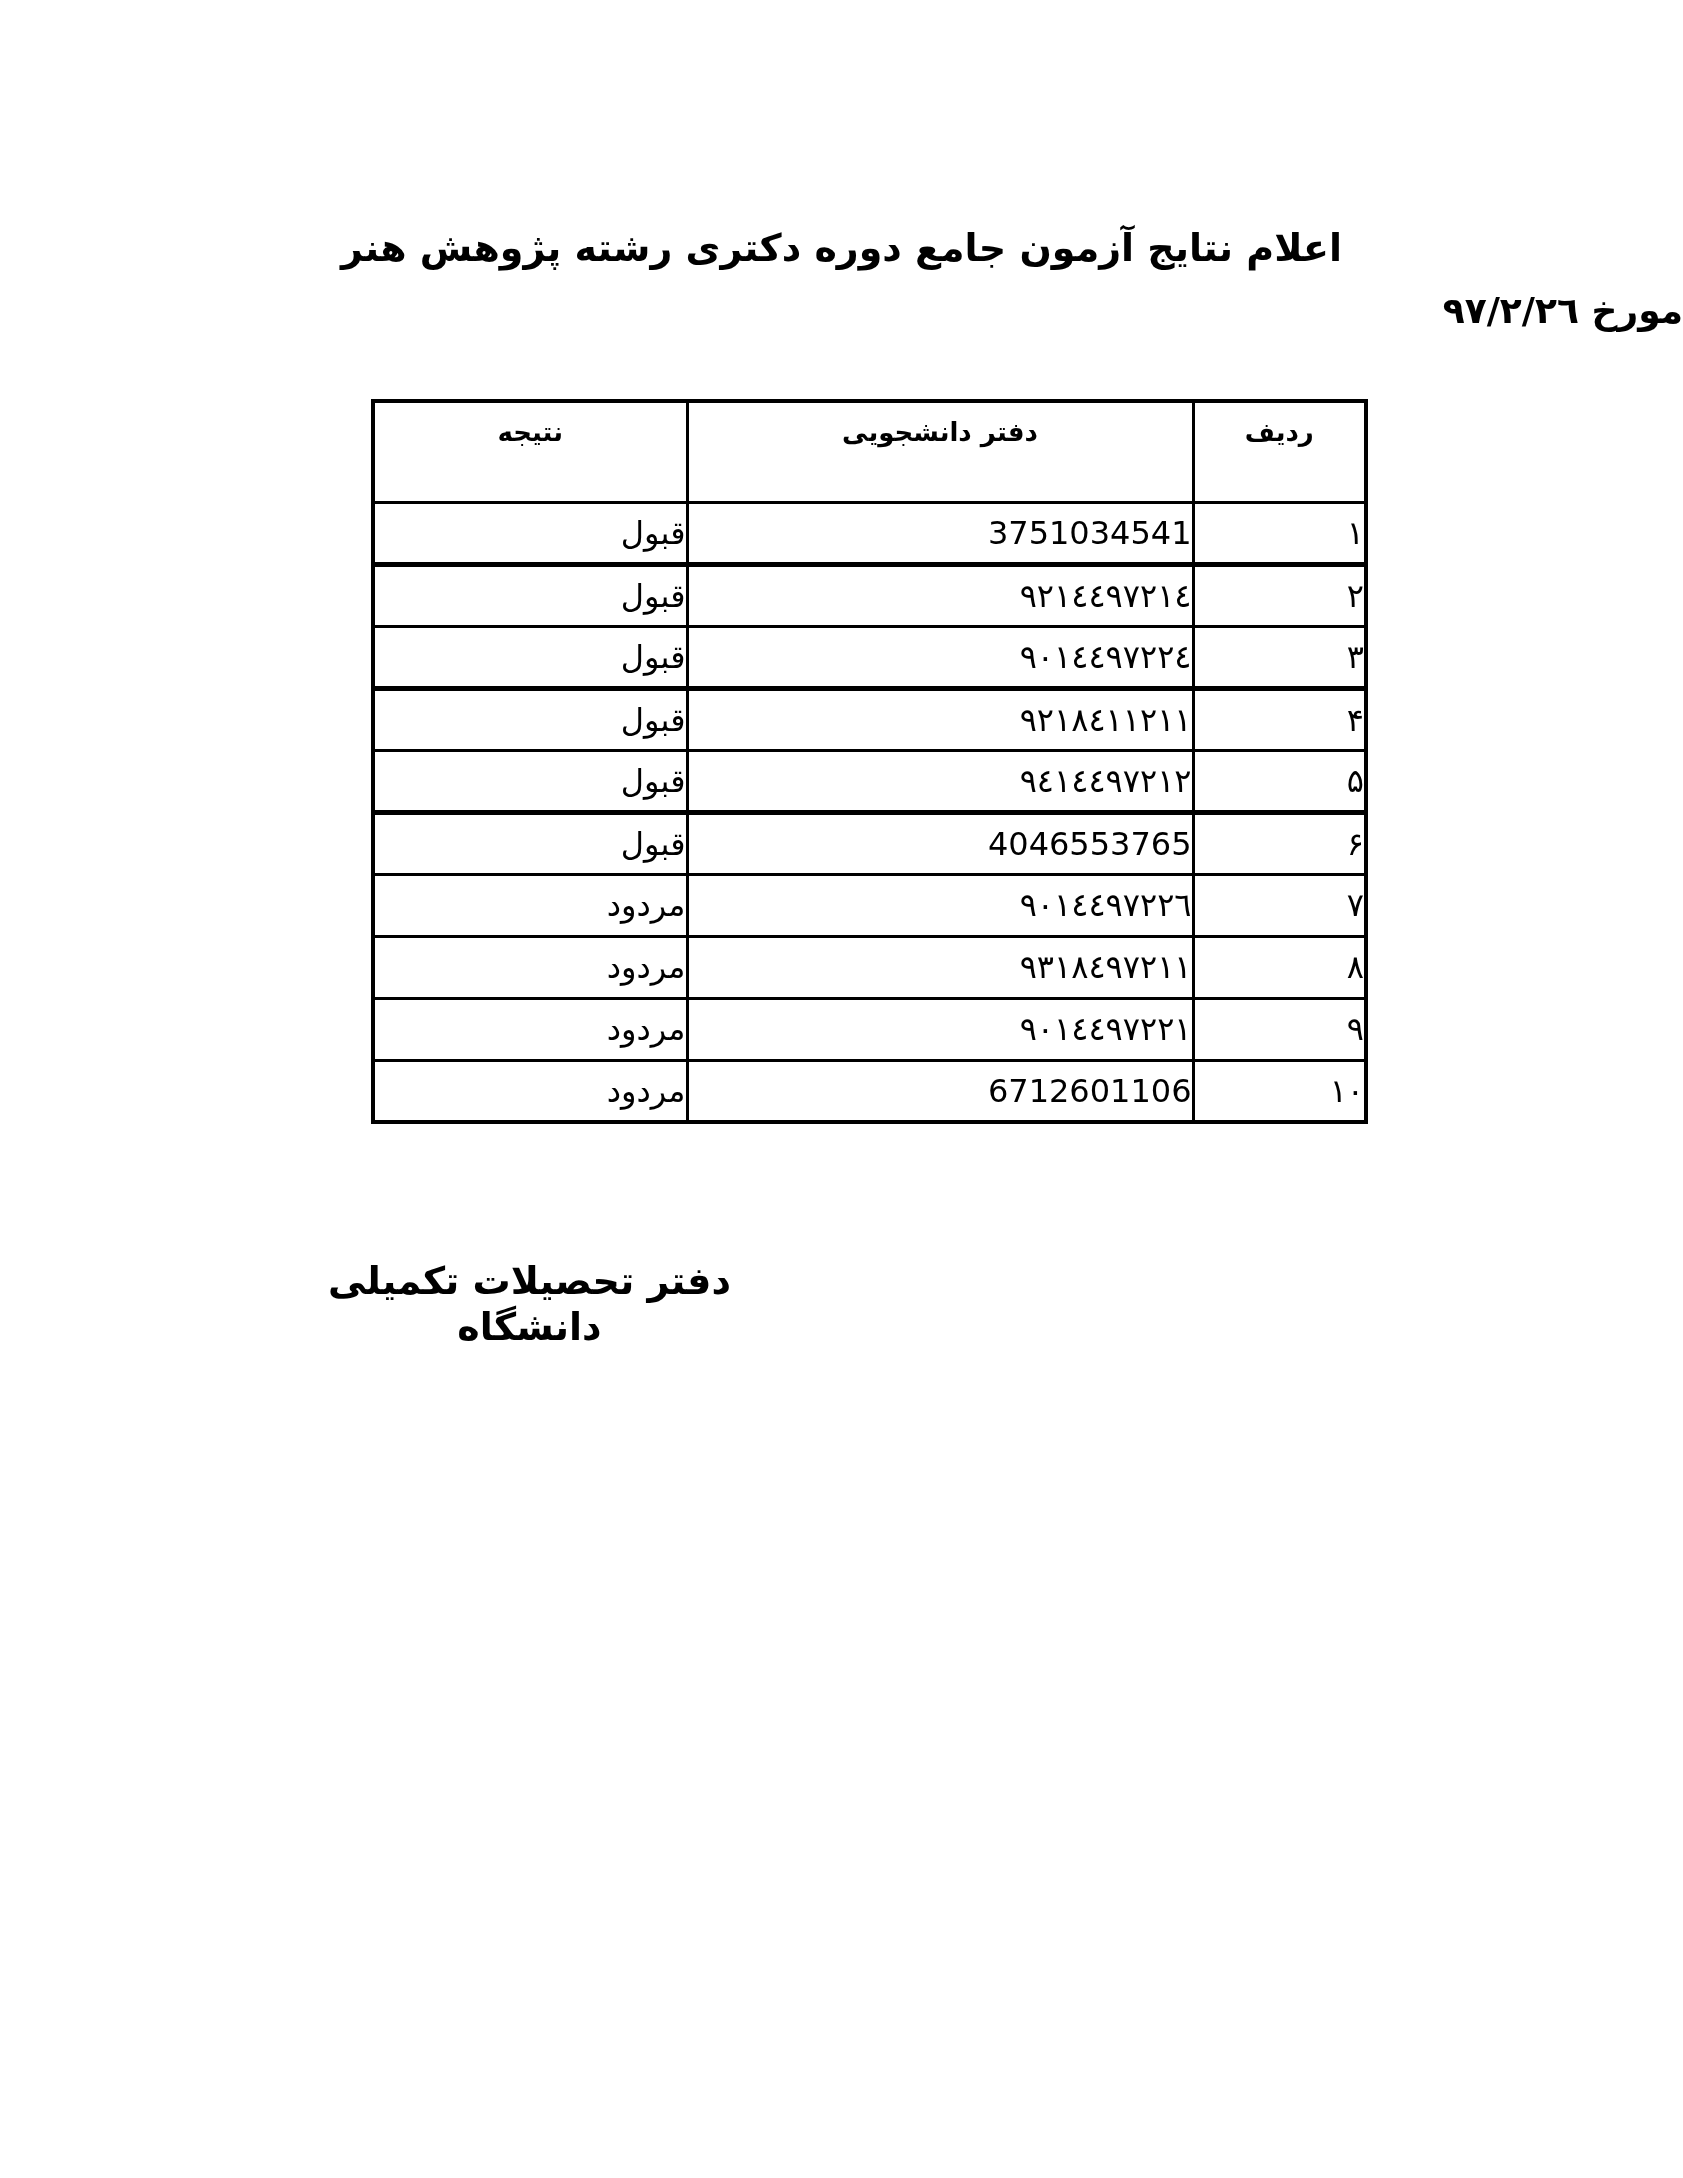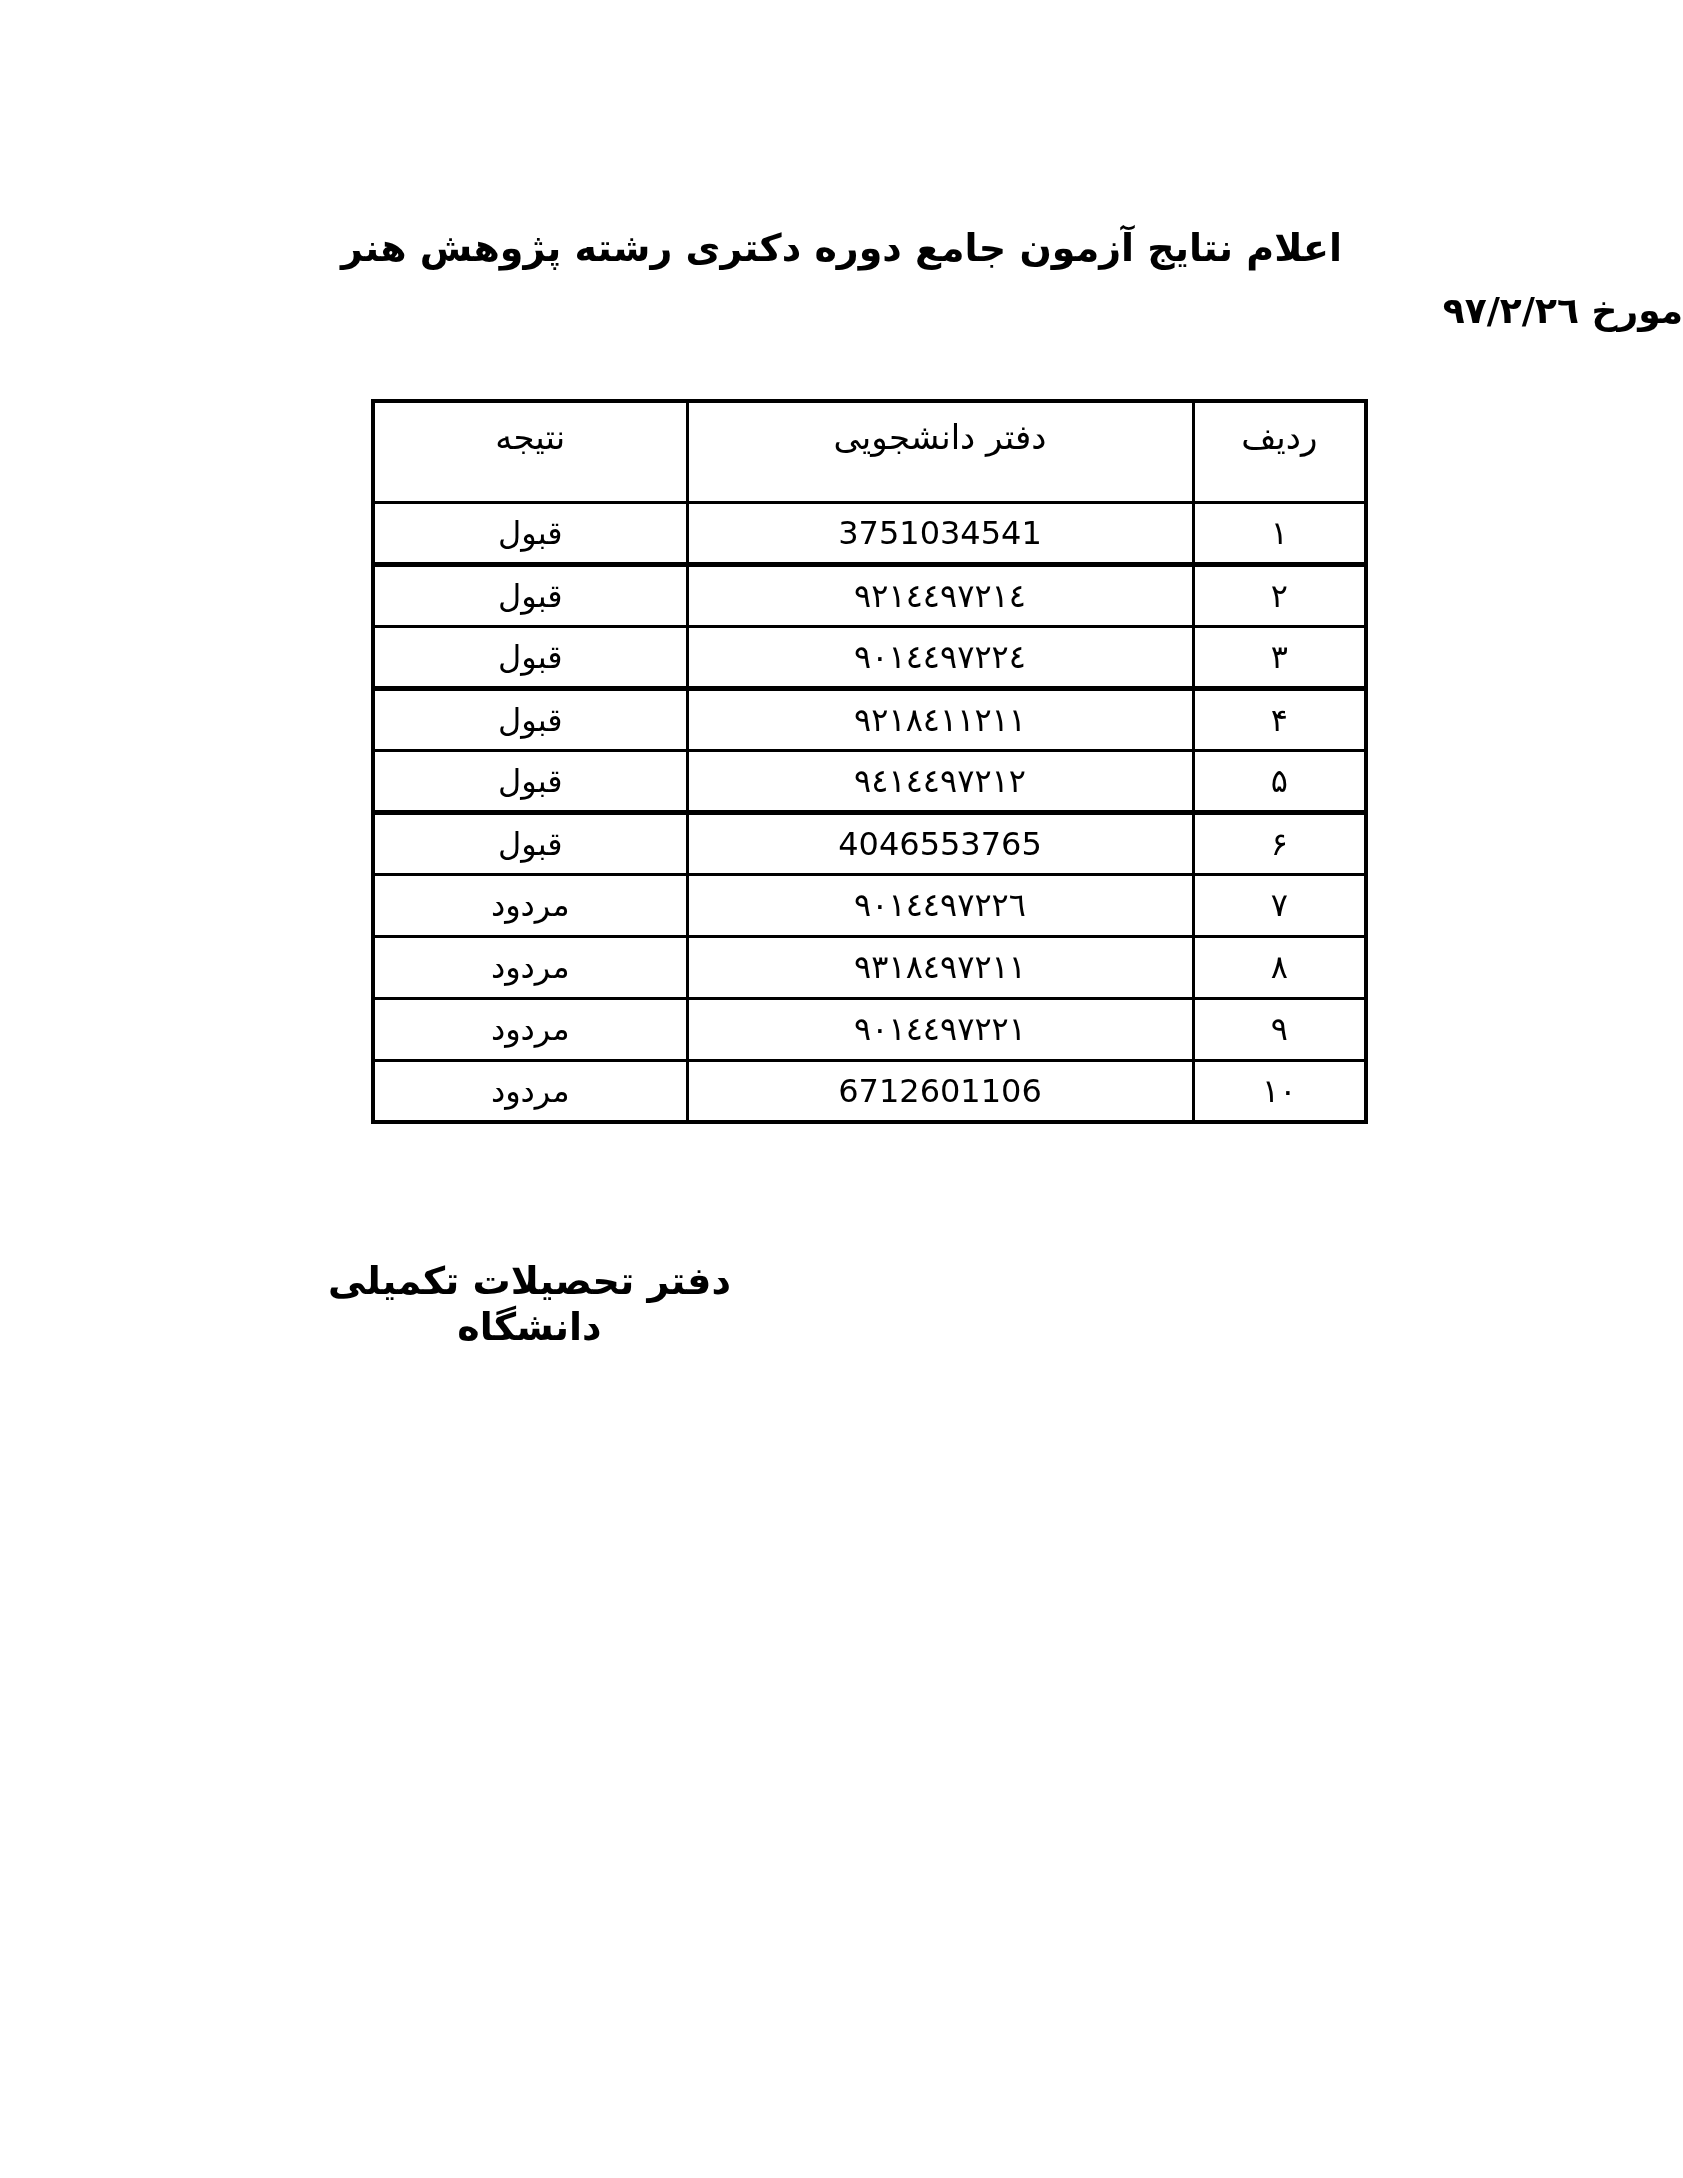--- a/index.html
+++ b/index.html
@@ -46,28 +46,29 @@
   table.results td {
     border: 3px solid #000000;
     text-align: center;
     padding: 0;
     overflow: hidden;
   }
   table.results thead th {
     height: 101px;
     vertical-align: top;
     padding-top: 14px;
-    font-size: 34px;
-    font-weight: normal;
+    font-size: 26px;
+    font-weight: bold;
   }
   table.results tbody td {
     height: 62px;
     vertical-align: middle;
     font-size: 32px;
     font-weight: normal;
+    text-align: right;
   }
   table.results tr.grp td {
     border-bottom-width: 5px;
   }
   .signature {
     position: absolute;
     top: 1259px; left: 297px;
     width: 465px;
     text-align: center;
     direction: rtl;

